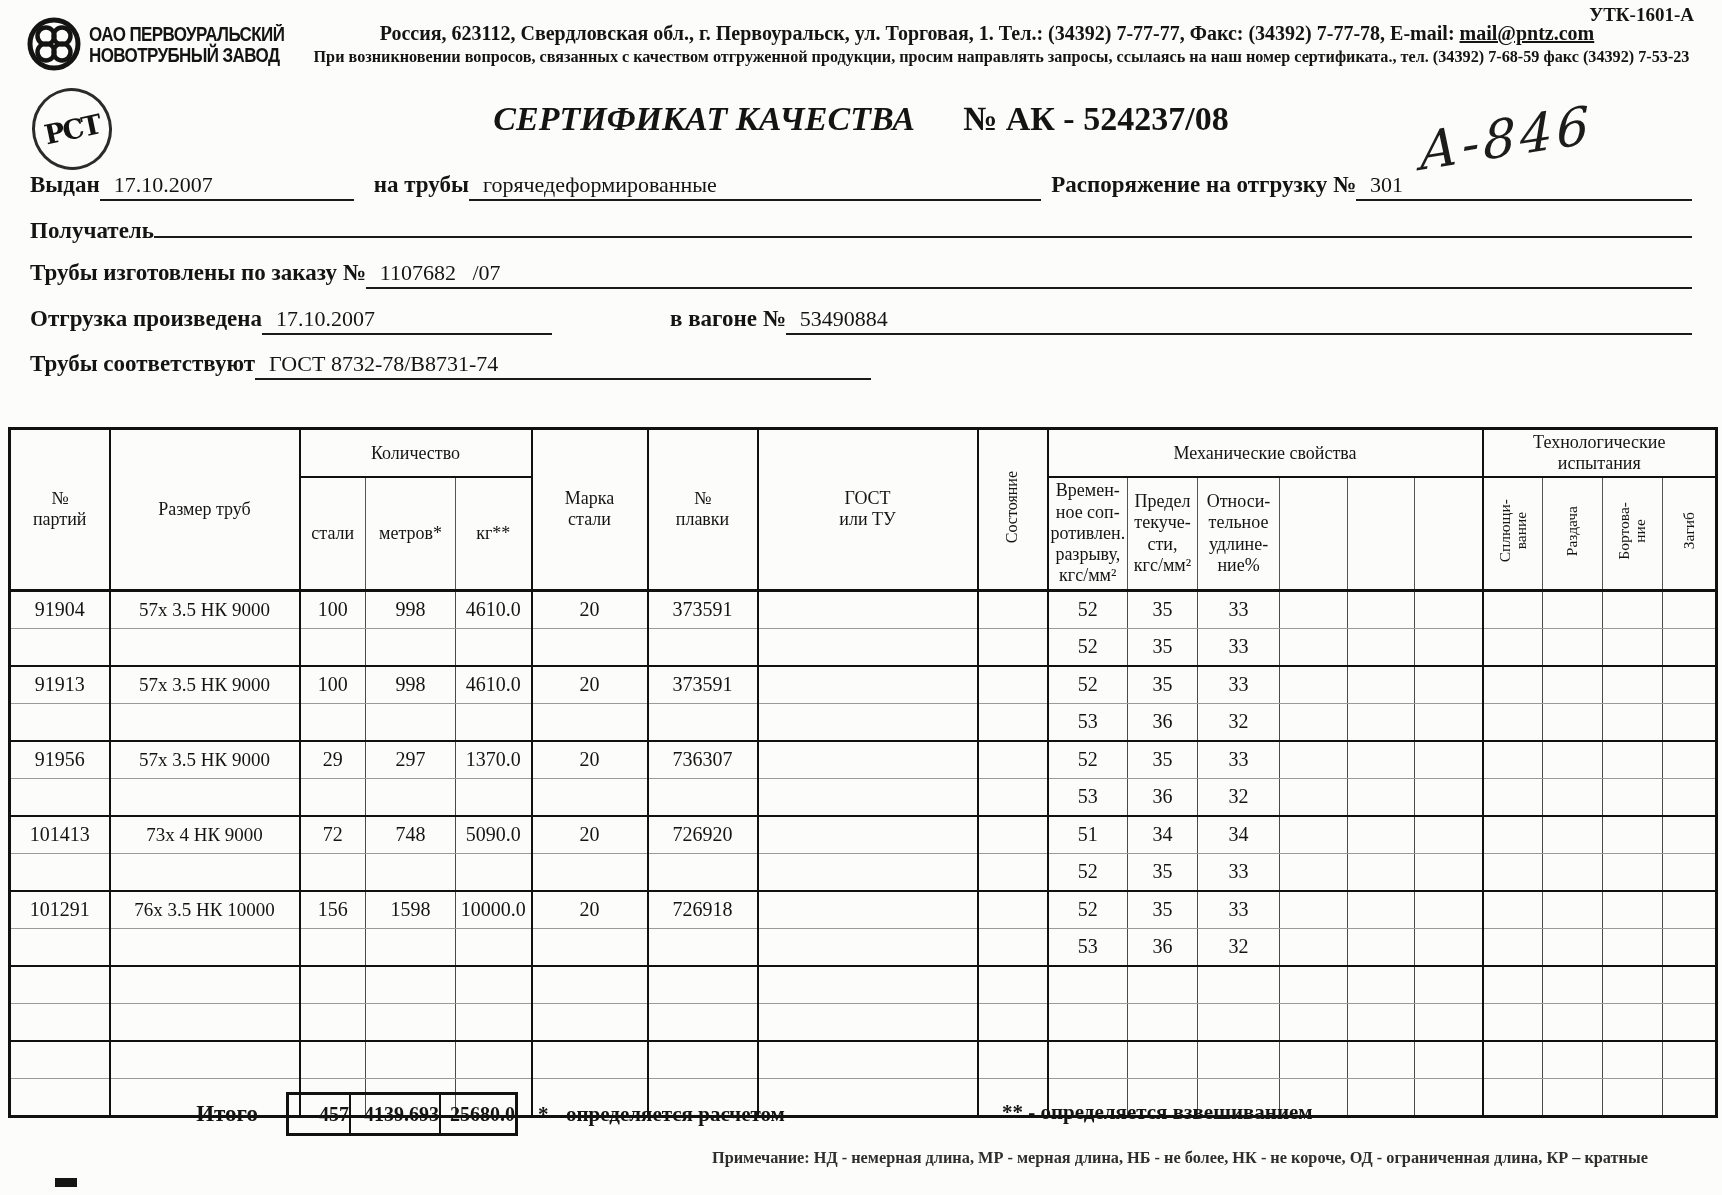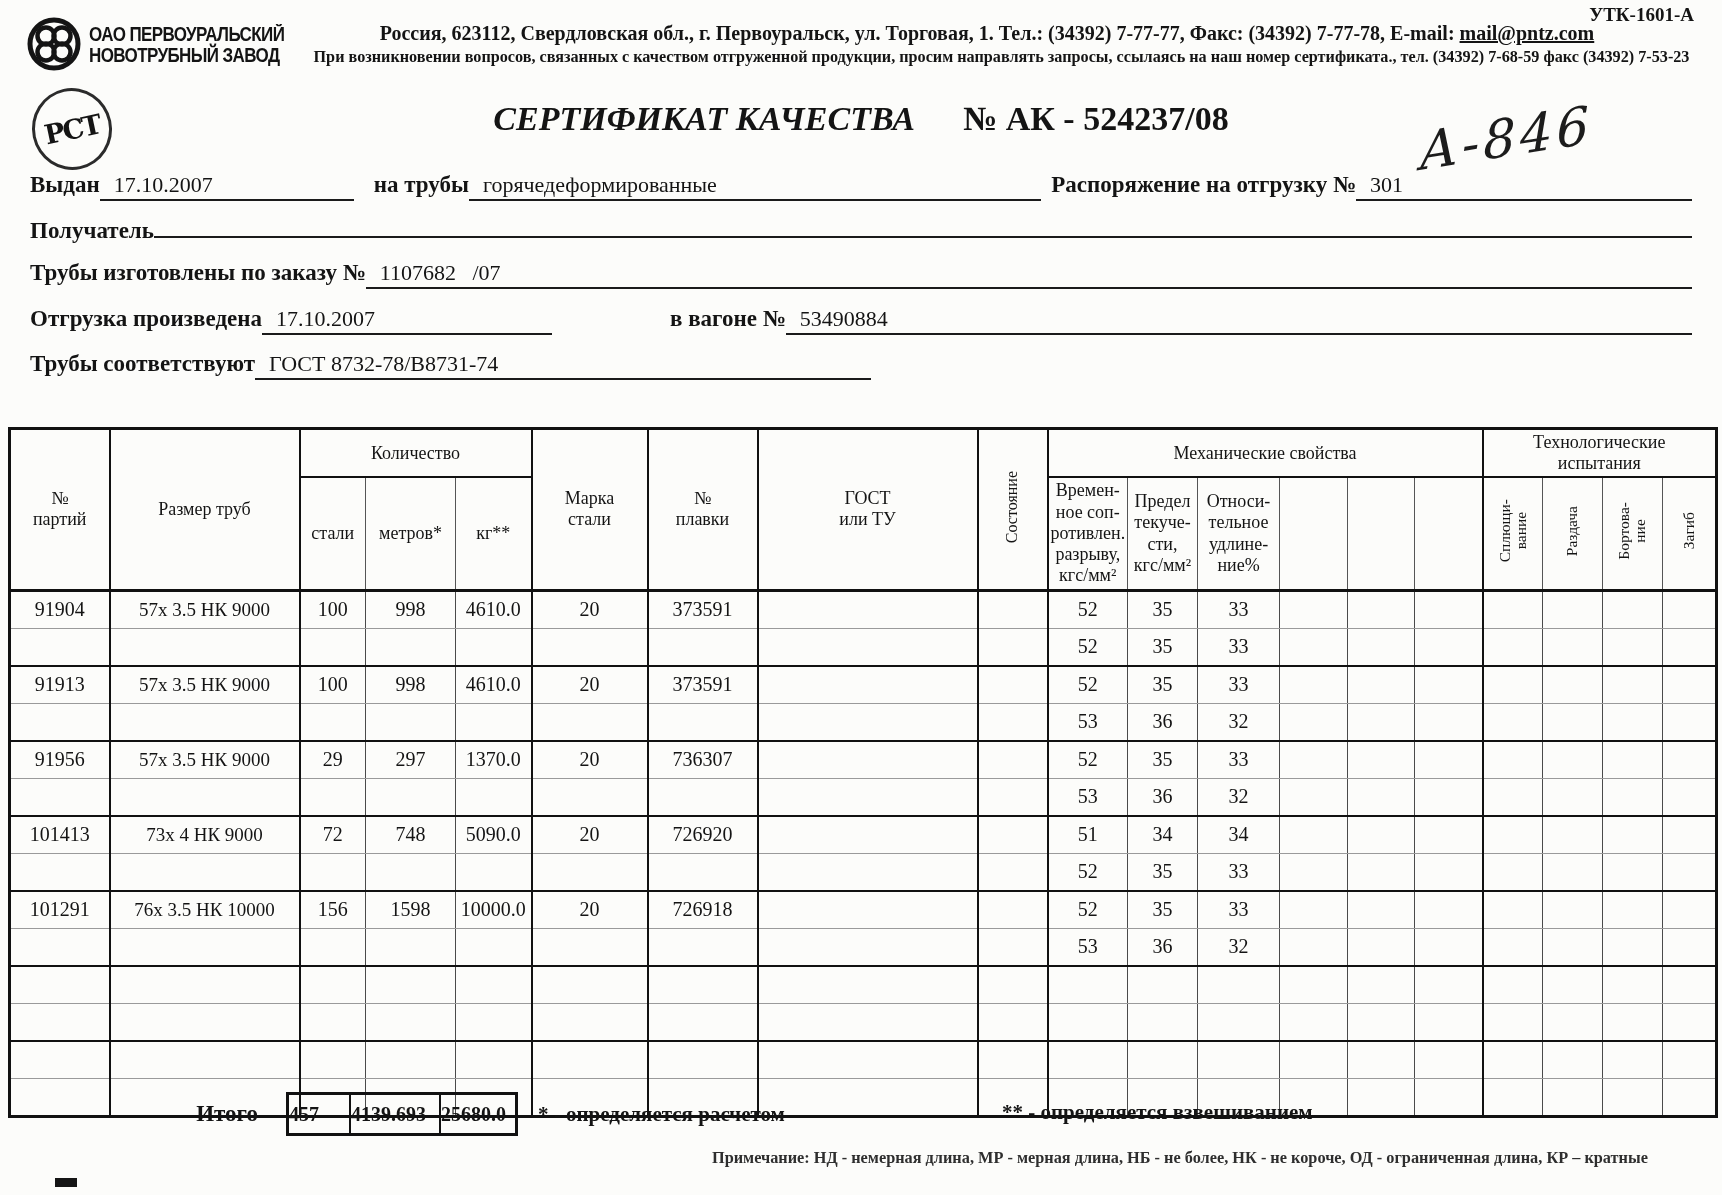--- a/index.html
+++ b/index.html
@@ -53,21 +53,21 @@
   .vtall{font-size:16px;}
   .cert-table tbody td:nth-child(1),.cert-table tbody td:nth-child(2),.cert-table tbody td:nth-child(5),
   .cert-table tbody td:nth-child(6),.cert-table tbody td:nth-child(7),.cert-table tbody td:nth-child(8),
   .cert-table tbody td:nth-child(9),.cert-table tbody td:nth-child(15){border-right:2.5px solid #111;}
   .cert-table tbody tr:nth-child(2n) td{border-bottom:2.5px solid #111;}
   .cert-table tbody td:nth-child(2){font-size:19px;}
   
   .totals{position:absolute;top:1092px;left:8px;display:flex;align-items:stretch;height:44px;}
   .totals-label{width:250px;text-align:right;padding-right:28px;font-weight:bold;font-size:23px;line-height:44px;}
   .tbox{display:flex;border:3px solid #111;}
-  .tbox .cell{line-height:38px;text-align:left;font-weight:bold;font-size:20px;}
+  .tbox .cell{line-height:38px;text-align:right;font-weight:bold;font-size:20px;}
   .tbox .cell + .cell{border-left:2px solid #111;}
   .cell-pcs{width:60px;}.cell-m{width:88px;}.cell-kg{width:74px;}
   .fn1{margin-left:20px;line-height:44px;font-weight:bold;font-size:21px;}
   .fn2{position:absolute;top:1100px;left:1002px;font-weight:bold;font-size:21px;}
   .note{position:absolute;top:1148px;left:712px;font-weight:bold;font-size:16.3px;color:#2e2e2e;white-space:nowrap;}
   .scan-mark{position:absolute;left:55px;top:1178px;width:22px;height:9px;background:#151515;}
 </style>
 </head>
 <body>
 

